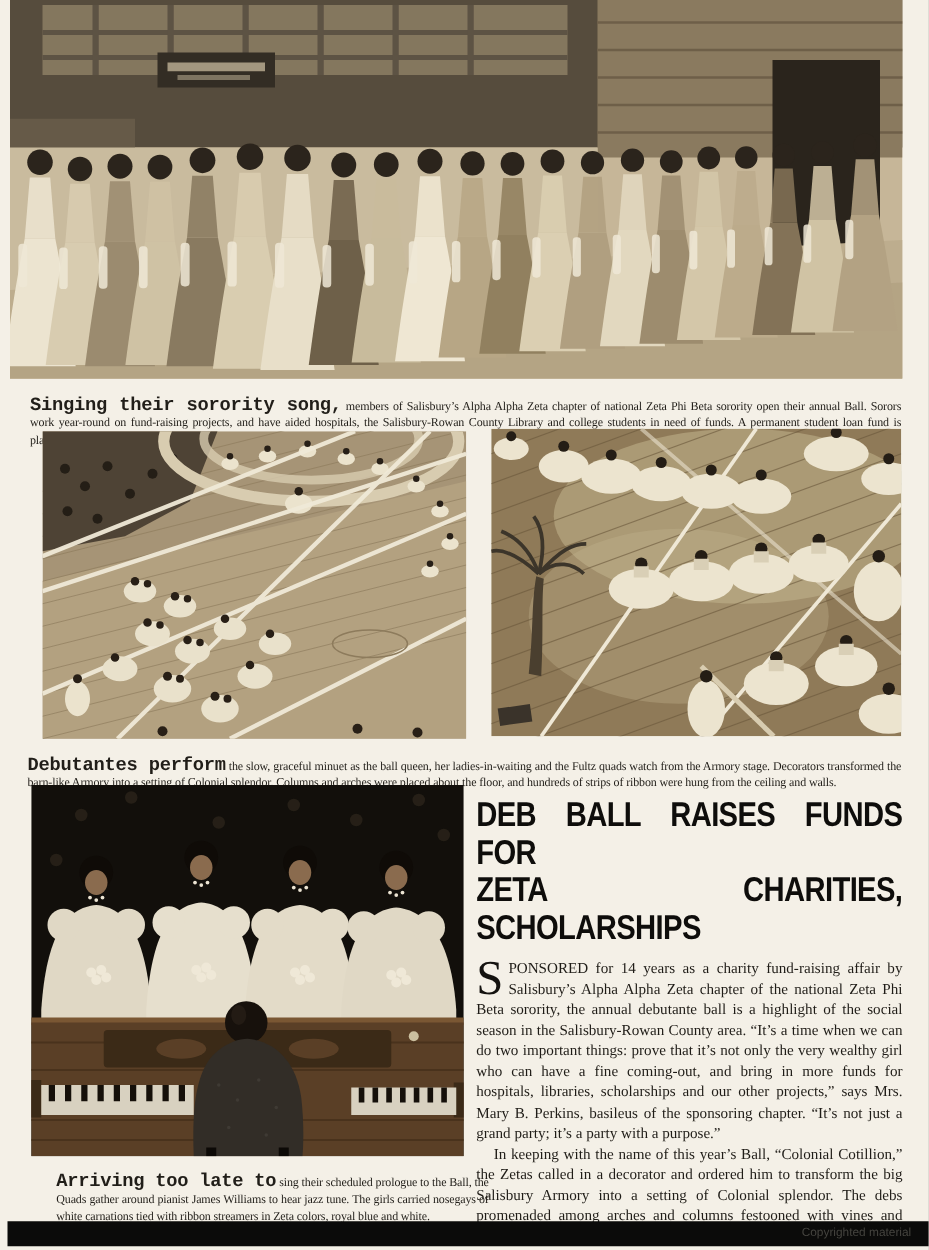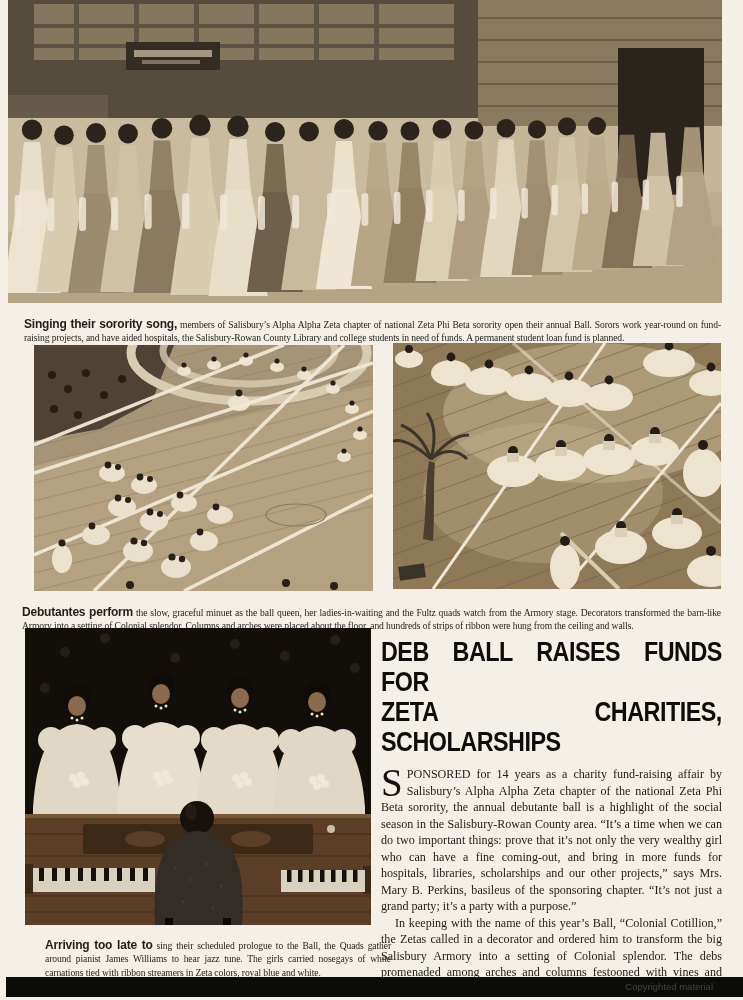--- a/index.html
+++ b/index.html
@@ -15,23 +15,23 @@
   .photo{position:absolute;display:block;}
   .photo svg{display:block;width:100%;height:100%;}
   .caption{
     position:absolute;
     font:9.6px/13.6px "Liberation Serif", serif;
     letter-spacing:-0.1px;
     color:#211e19;
     text-align:justify;
   }
   .caption .lead{
-    font-family:Liberation Sans, sans-serif;
+    font-family:Liberation Mono, monospace;
     font-weight:bold;
-    font-size:12px;
+    font-size:15px;
     letter-spacing:-0.2px;
   }
   .article-col{position:absolute;left:381px;top:637px;width:341px;}
   .headline{
     width:401px;
     transform:scaleX(0.85);
     transform-origin:0 0;
     font-family:"Liberation Sans", sans-serif;
     font-weight:bold;
     font-size:27.5px;
@@ -62,21 +62,21 @@
     color:#14120f;
   }
   .footer-bar{
     position:absolute;
     left:6px;right:0;top:977px;height:20px;
     background:#0b0b0a;
   }
   .footer-bar .copyright{
     display:block;
     text-align:right;
-    padding-right:30px;
+    padding-right:14px;
     font:9.5px/20px "Liberation Sans", sans-serif;
     color:#45443f;
   }
 </style>
 </head>
 <body>
 
 <div class="page">
 
   <div class="photo" style="left:8px;top:0;width:714px;height:303px;">

